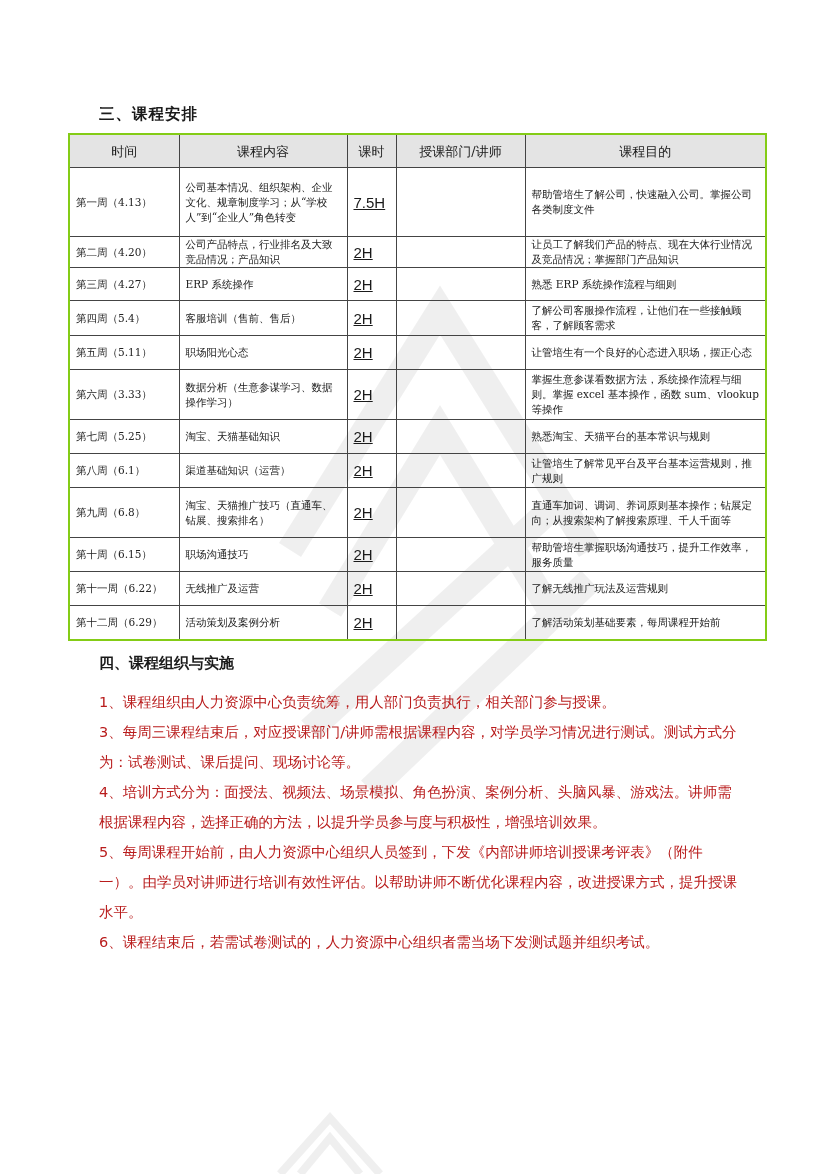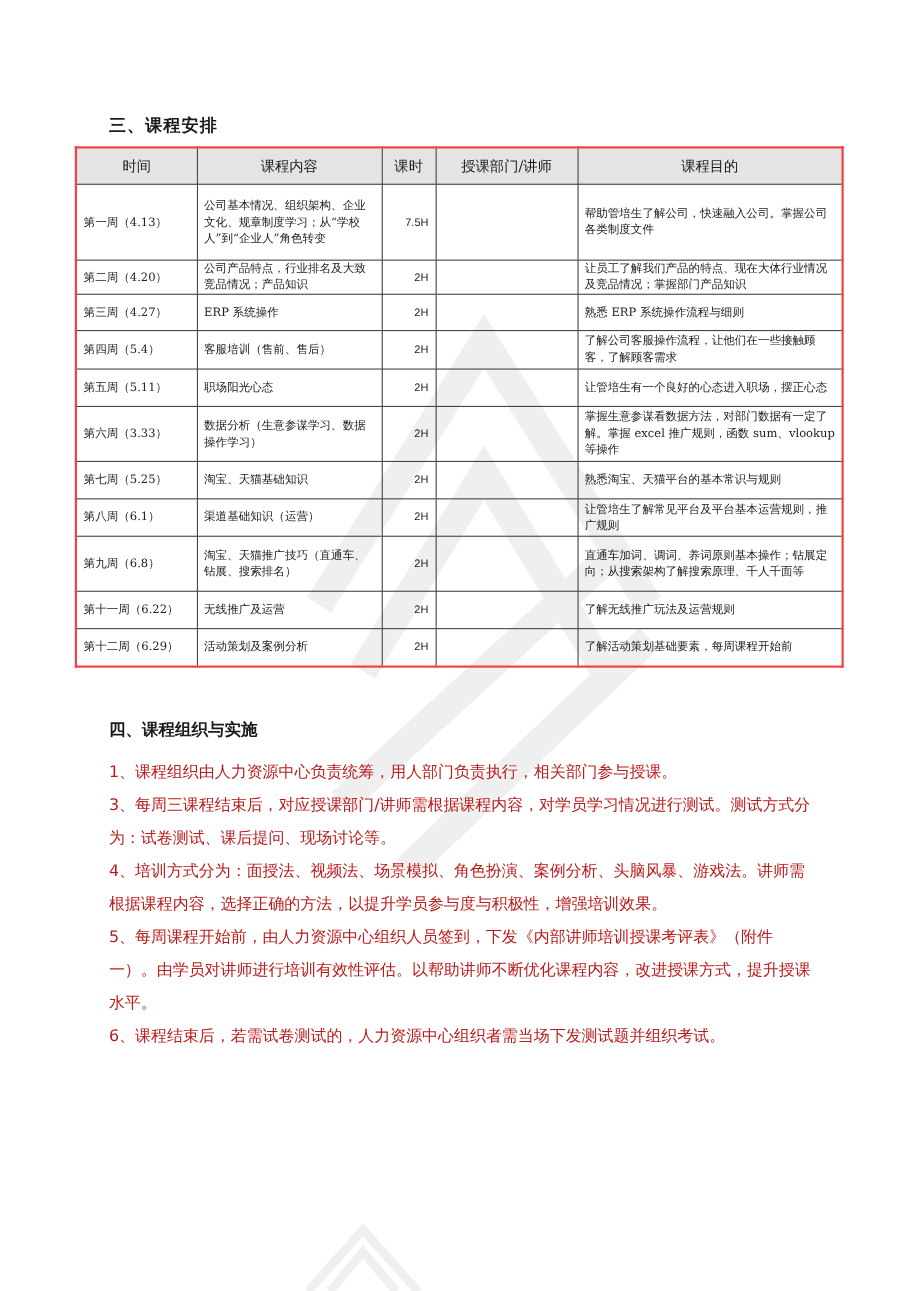--- a/index.html
+++ b/index.html
@@ -5,26 +5,26 @@
   html, body { margin: 0; padding: 0; background: #ffffff; }
   body { width: 830px; height: 1174px; position: relative; overflow: hidden;
          font-family: "DejaVu Serif", "Liberation Serif", serif; color: #1a1a1a; }
   .watermark { position: absolute; left: 250px; top: 250px; width: 380px; height: 560px;
                opacity: 0.06; pointer-events: none; }
   .watermark2 { position: absolute; left: 270px; top: 1110px; width: 120px; height: 64px;
                 opacity: 0.06; pointer-events: none; }
   .sec-title { position: absolute; left: 99px; top: 104px; font-size: 15.5px; font-weight: bold;
                font-family: "DejaVu Sans", "Liberation Sans", sans-serif; letter-spacing: 1px; }
   table.sched { position: absolute; left: 68px; top: 133px; width: 697px; border-collapse: collapse;
-                border: 2px solid #ef4444; font-size: 10.5px; table-layout: fixed; }
+                border: 2px solid #84cc16; font-size: 10.5px; table-layout: fixed; }
   table.sched th, table.sched td { border: 1px solid #444; padding: 0 6px; vertical-align: middle; line-height: 15px; }
   table.sched th { background: #e4e4e4; font-weight: normal; font-size: 13px; height: 32px; text-align: center;
                    font-family: "DejaVu Serif", "Liberation Serif", serif; }
   td.c-time { color: #222; font-size: 10.5px; }
-  td.c-hours { text-align: right; font-family: "Liberation Sans", sans-serif; font-size: 10px; }
+  td.c-hours { text-align: left; font-family: "Liberation Sans", sans-serif; font-size: 15px; text-decoration: underline; }
   td.c-goal { font-size: 10.5px; line-height: 14px; }
   td.c-teacher { }
   .body-text { position: absolute; left: 99px; width: 640px; font-size: 14.5px; line-height: 30px;
                font-family: "DejaVu Sans", "Liberation Sans", sans-serif; color: #b91c1c; }
   .sec4-title { position: absolute; left: 99px; top: 654px; font-size: 15px; font-weight: bold;
                 font-family: "DejaVu Sans", "Liberation Sans", sans-serif; }
   .para { margin: 0; }
 </style>
 </head>
 <body>
@@ -97,21 +97,21 @@
       <td>职场阳光心态</td>
       <td class="c-hours">2H</td>
       <td class="c-teacher"></td>
       <td class="c-goal">让管培生有一个良好的心态进入职场，摆正心态</td>
     </tr>
     <tr style="height:50px">
       <td class="c-time">第六周（3.33）</td>
       <td>数据分析（生意参谋学习、数据操作学习）</td>
       <td class="c-hours">2H</td>
       <td class="c-teacher"></td>
-      <td class="c-goal">掌握生意参谋看数据方法，对部门数据有一定了解。掌握 excel 推广规则，函数 sum、vlookup 等操作</td>
+      <td class="c-goal">掌握生意参谋看数据方法，系统操作流程与细则。掌握 excel 基本操作，函数 sum、vlookup 等操作</td>
     </tr>
     <tr style="height:34px">
       <td class="c-time">第七周（5.25）</td>
       <td>淘宝、天猫基础知识</td>
       <td class="c-hours">2H</td>
       <td class="c-teacher"></td>
       <td class="c-goal">熟悉淘宝、天猫平台的基本常识与规则</td>
     </tr>
     <tr style="height:34px">
       <td class="c-time">第八周（6.1）</td>
@@ -119,20 +119,27 @@
       <td class="c-hours">2H</td>
       <td class="c-teacher"></td>
       <td class="c-goal">让管培生了解常见平台及平台基本运营规则，推广规则</td>
     </tr>
     <tr style="height:50px">
       <td class="c-time">第九周（6.8）</td>
       <td>淘宝、天猫推广技巧（直通车、钻展、搜索排名）</td>
       <td class="c-hours">2H</td>
       <td class="c-teacher"></td>
       <td class="c-goal">直通车加词、调词、养词原则基本操作；钻展定向；从搜索架构了解搜索原理、千人千面等</td>
+    </tr>
+    <tr style="height:34px">
+      <td class="c-time">第十周（6.15）</td>
+      <td>职场沟通技巧</td>
+      <td class="c-hours">2H</td>
+      <td class="c-teacher"></td>
+      <td class="c-goal">帮助管培生掌握职场沟通技巧，提升工作效率， 服务质量</td>
     </tr>
     <tr style="height:34px">
       <td class="c-time">第十一周（6.22）</td>
       <td>无线推广及运营</td>
       <td class="c-hours">2H</td>
       <td class="c-teacher"></td>
       <td class="c-goal">了解无线推广玩法及运营规则</td>
     </tr>
     <tr style="height:34px">
       <td class="c-time">第十二周（6.29）</td>

